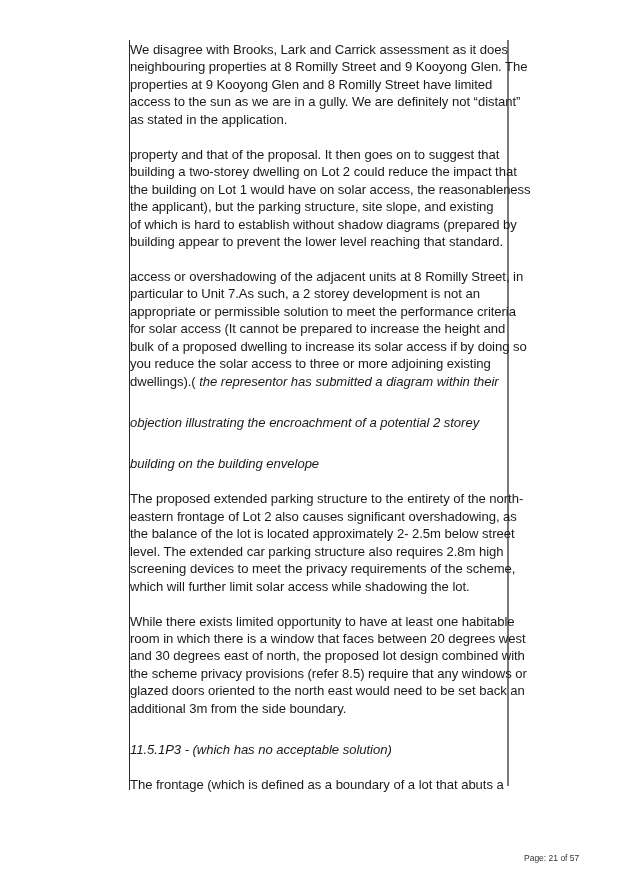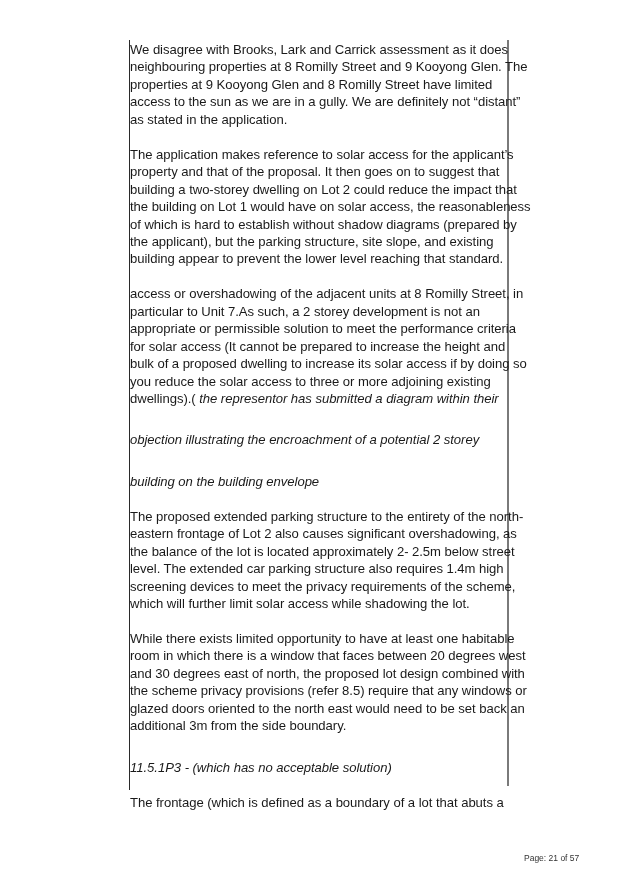--- a/index.html
+++ b/index.html
@@ -79,46 +79,45 @@
 
     <p class="para">
       <span class="line">We disagree with Brooks, Lark and Carrick assessment as it does</span>
       <span class="line">neighbouring properties at 8 Romilly Street and 9 Kooyong Glen. The</span>
       <span class="line">properties at 9 Kooyong Glen and 8 Romilly Street have limited</span>
       <span class="line">access to the sun as we are in a gully. We are definitely not “distant”</span>
       <span class="line">as stated in the application.</span>
     </p>
 
     <p class="para">
-      <span class="line">The application makes reference to solar access for the applicant’s</span>
       <span class="line">property and that of the proposal. It then goes on to suggest that</span>
       <span class="line">building a two-storey dwelling on Lot 2 could reduce the impact that</span>
       <span class="line">the building on Lot 1 would have on solar access, the reasonableness</span>
+      <span class="line">the applicant), but the parking structure, site slope, and existing</span>
       <span class="line">of which is hard to establish without shadow diagrams (prepared by</span>
-      <span class="line">the applicant), but the parking structure, site slope, and existing</span>
       <span class="line">building appear to prevent the lower level reaching that standard.</span>
     </p>
 
     <p class="para">
       <span class="line">access or overshadowing of the adjacent units at 8 Romilly Street, in</span>
       <span class="line">particular to Unit 7.As such, a 2 storey development is not an</span>
       <span class="line">appropriate or permissible solution to meet the performance criteria</span>
       <span class="line">for solar access (It cannot be prepared to increase the height and</span>
       <span class="line">bulk of a proposed dwelling to increase its solar access if by doing so</span>
       <span class="line">you reduce the solar access to three or more adjoining existing</span>
       <span class="line"><span>dwellings).( </span><span class="italic">the representor has submitted a diagram within their</span></span>
       <span class="line italic">objection illustrating the encroachment of a potential 2 storey</span>
       <span class="line italic">building on the building envelope</span>
     </p>
 
     <p class="para">
       <span class="line">The proposed extended parking structure to the entirety of the north-</span>
       <span class="line">eastern frontage of Lot 2 also causes significant overshadowing, as</span>
       <span class="line">the balance of the lot is located approximately 2- 2.5m below street</span>
-      <span class="line">level. The extended car parking structure also requires 1.4m high</span>
+      <span class="line">level. The extended car parking structure also requires 2.8m high</span>
       <span class="line">screening devices to meet the privacy requirements of the scheme,</span>
       <span class="line">which will further limit solar access while shadowing the lot.</span>
     </p>
 
     <p class="para">
       <span class="line">While there exists limited opportunity to have at least one habitable</span>
       <span class="line">room in which there is a window that faces between 20 degrees west</span>
       <span class="line">and 30 degrees east of north, the proposed lot design combined with</span>
       <span class="line">the scheme privacy provisions (refer 8.5) require that any windows or</span>
       <span class="line">glazed doors oriented to the north east would need to be set back an</span>

